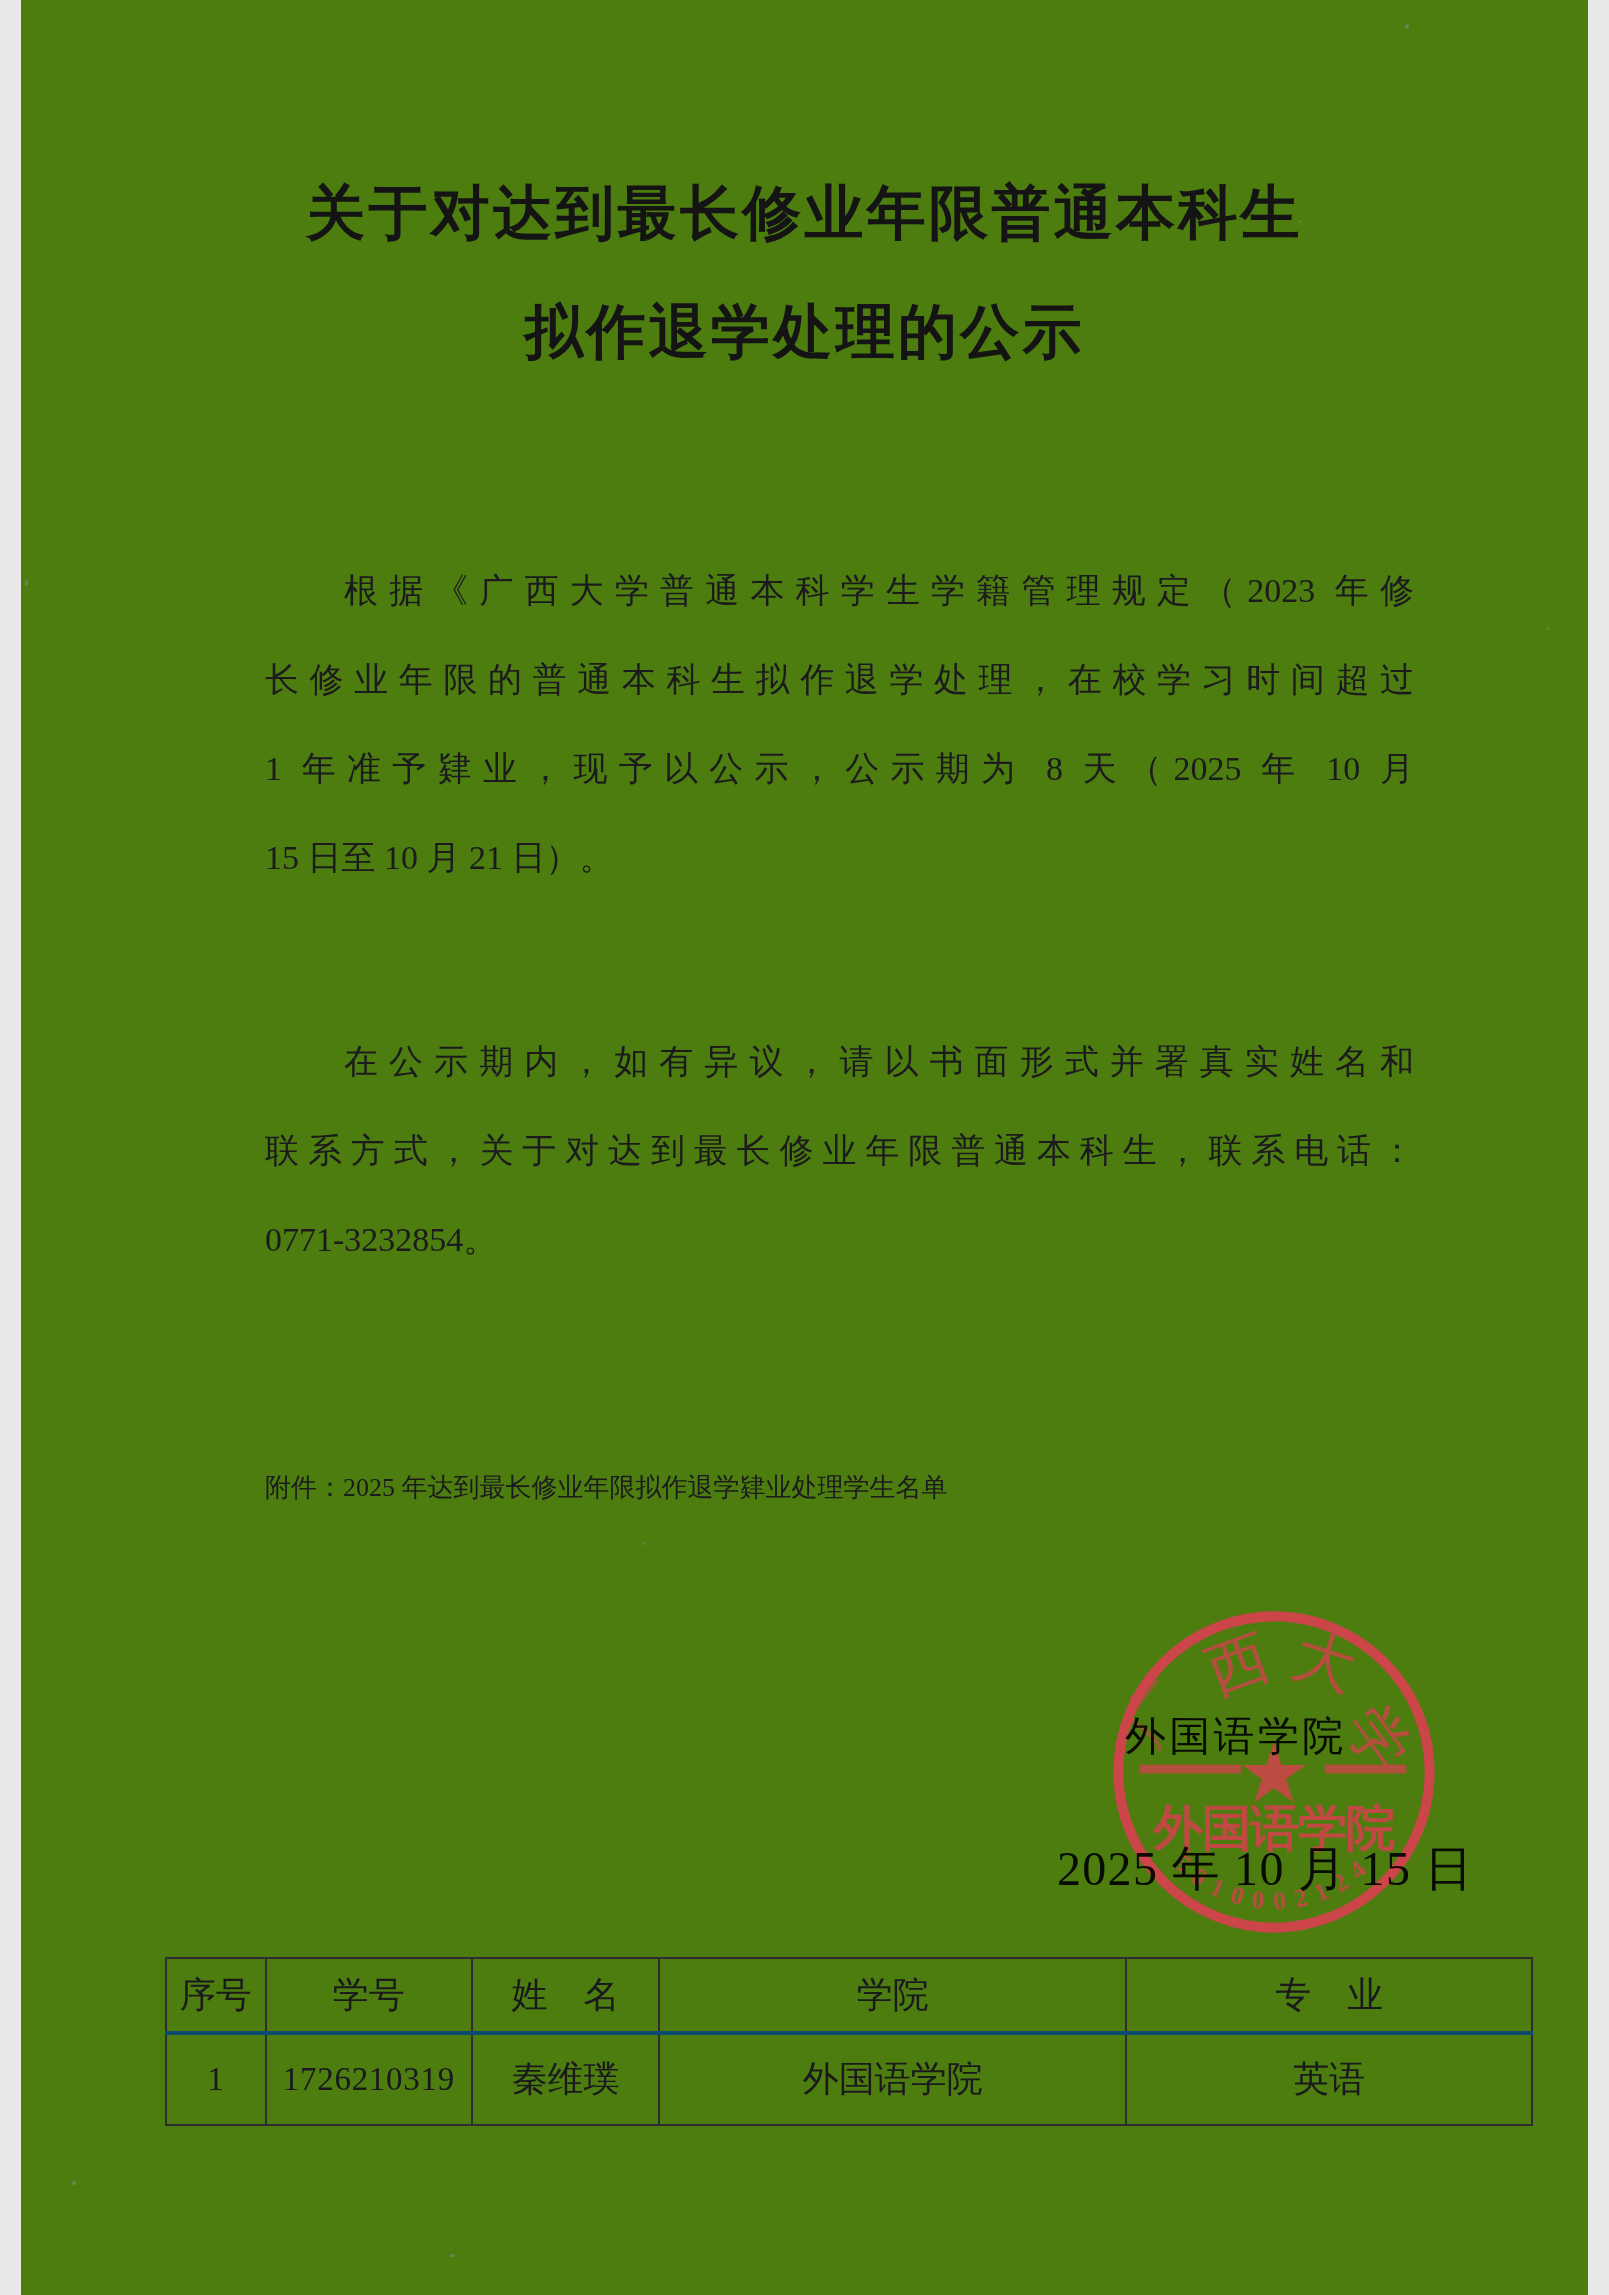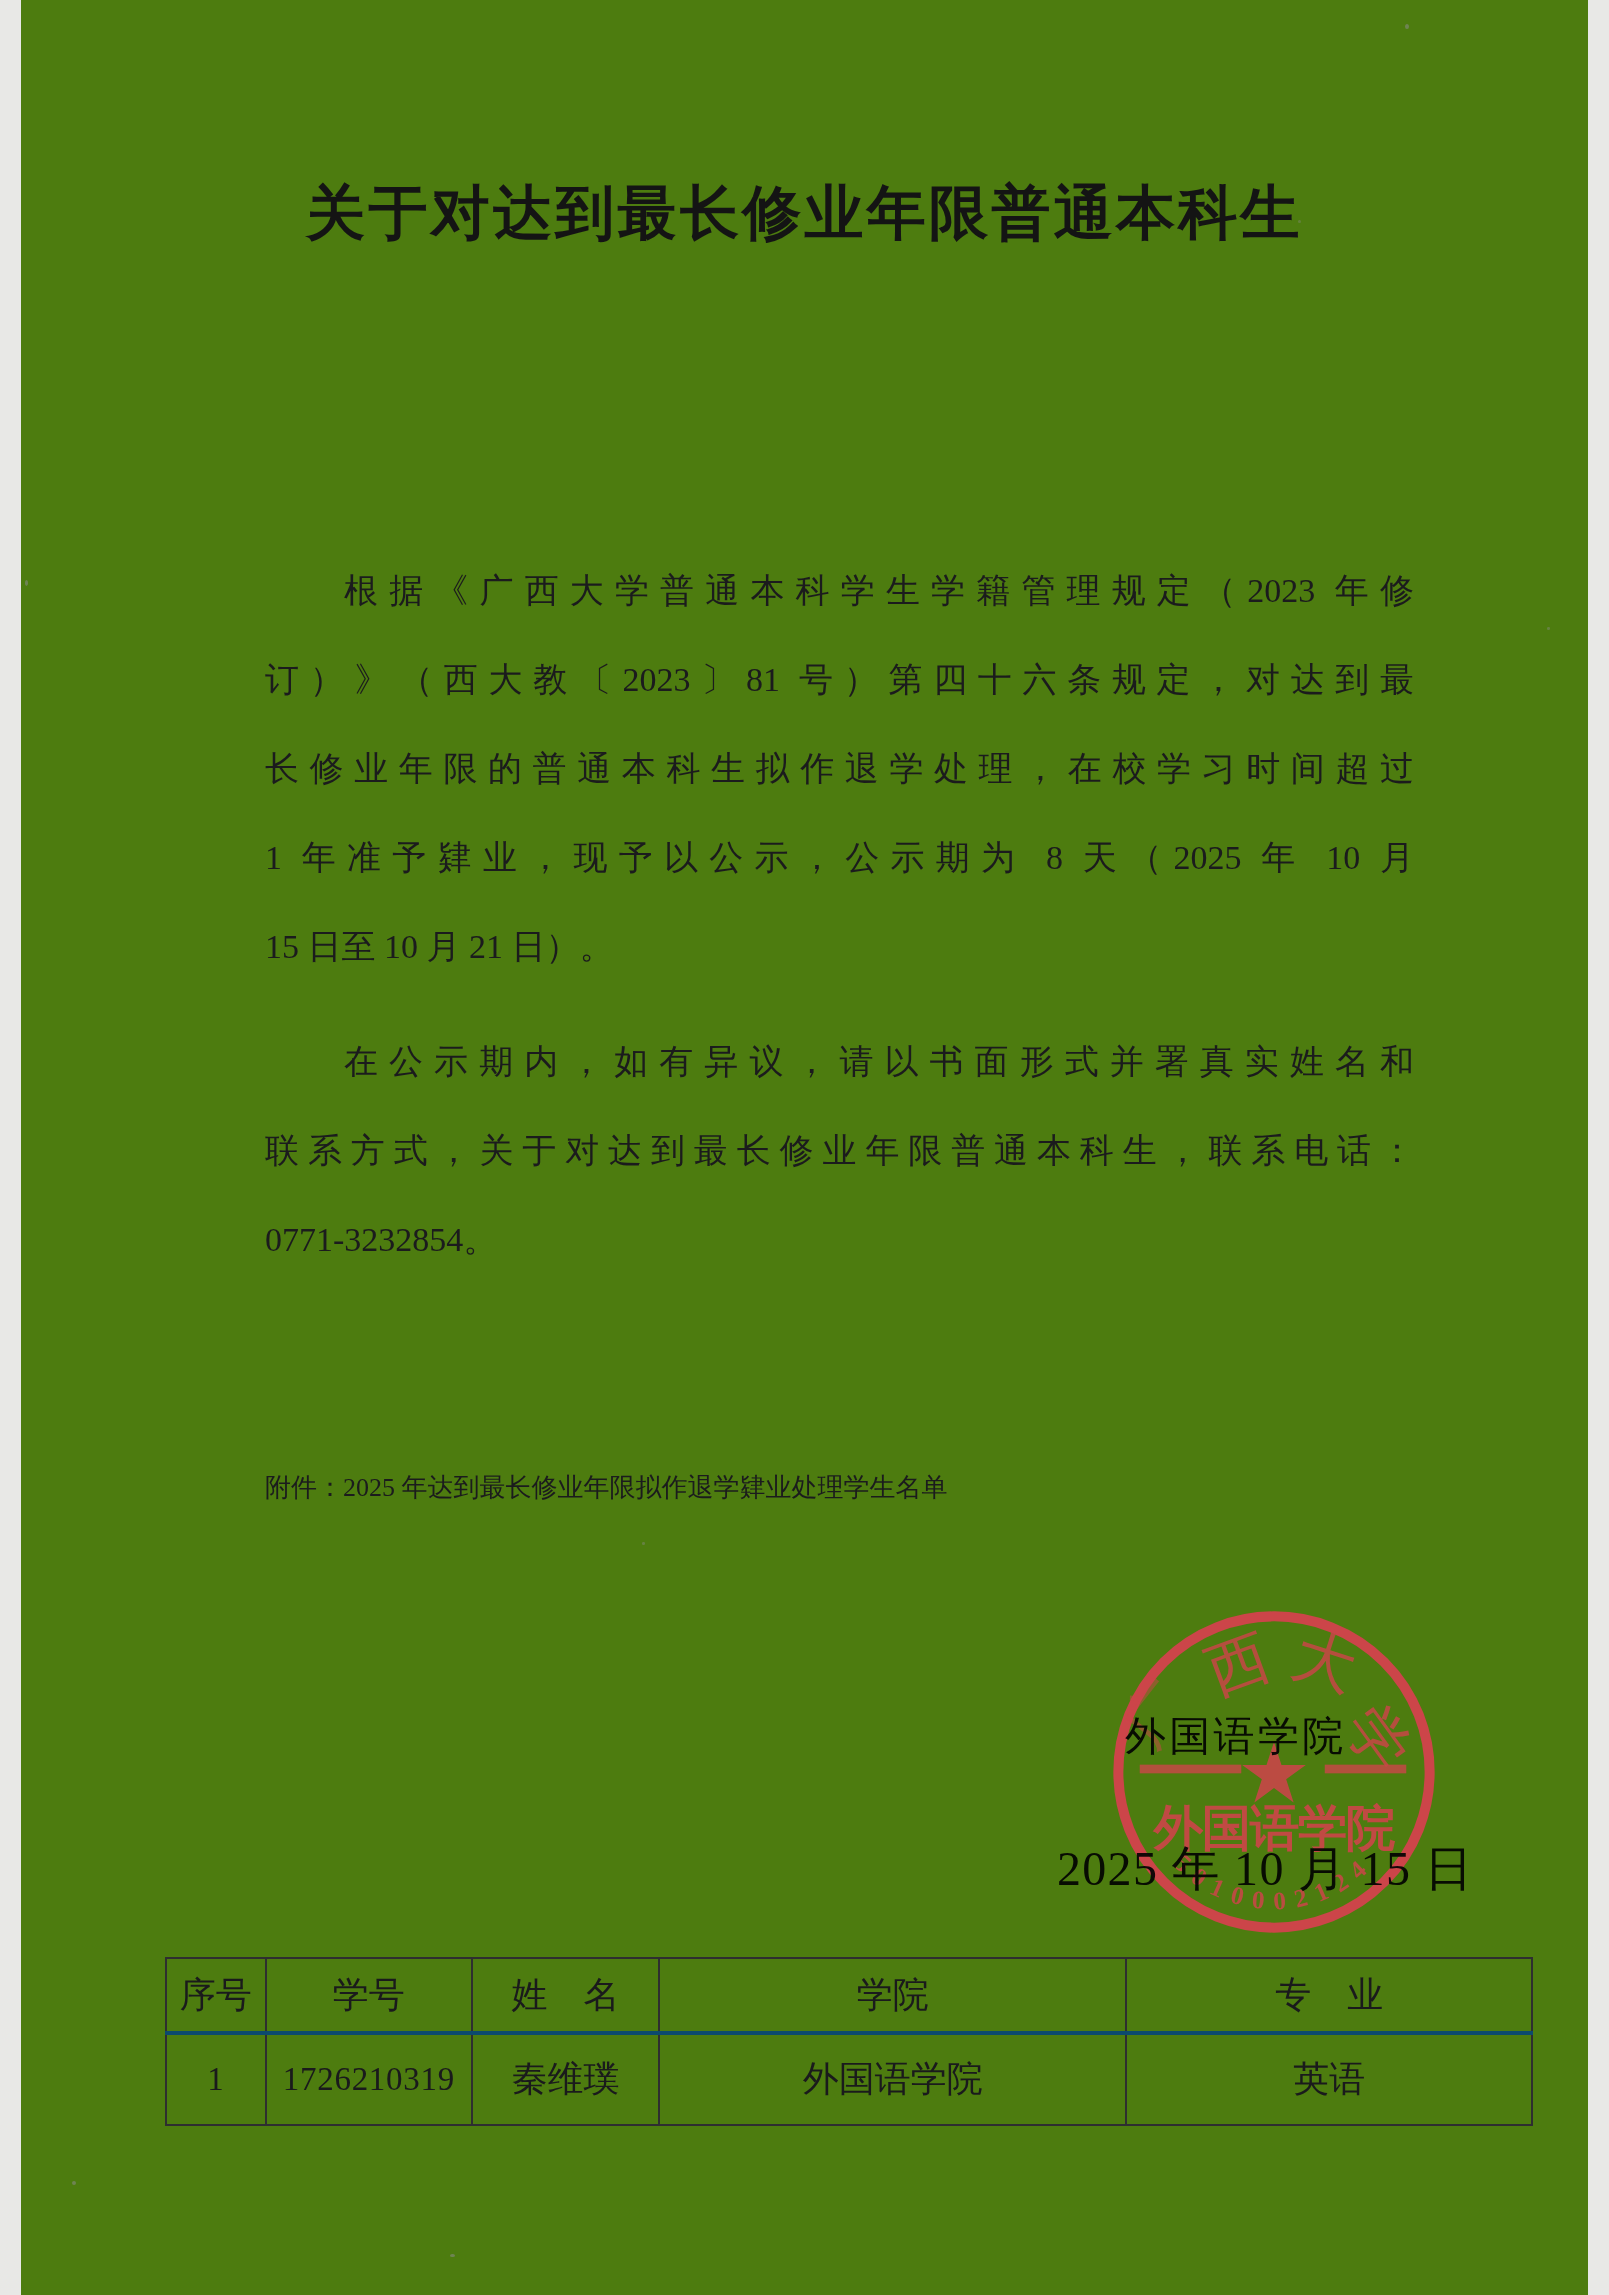--- a/index.html
+++ b/index.html
@@ -70,24 +70,24 @@
   .students td.num{font-size:33px;letter-spacing:0.7px;}
   
   .speck{position:absolute;background:#8b8b8b;border-radius:50%;opacity:.55;}
 </style>
 </head>
 <body>
 
 <div class="page">
 
   <div class="title t1">关于对达到最长修业年限普通本科生</div>
+  <div class="title t2">拟作退学处理的公示</div>
 
   <div class="para" style="top:546px">
     <div class="line just indent">根据《广西大学普通本科学生学籍管理规定（2023 年修</div>
-    <div class="line just">订）》（西大教〔2023〕81 号）第四十六条规定，对达到最</div>
     <div class="line just">长修业年限的普通本科生拟作退学处理，在校学习时间超过</div>
     <div class="line just">1 年准予肄业，现予以公示，公示期为 8 天（2025 年 10 月</div>
     <div class="line">15 日至 10 月 21 日）。</div>
   </div>
 
   <div class="para" style="top:1017px">
     <div class="line just indent">在公示期内，如有异议，请以书面形式并署真实姓名和</div>
     <div class="line just">联系方式，关于对达到最长修业年限普通本科生，联系电话：</div>
     <div class="line">0771-3232854。</div>
   </div>

